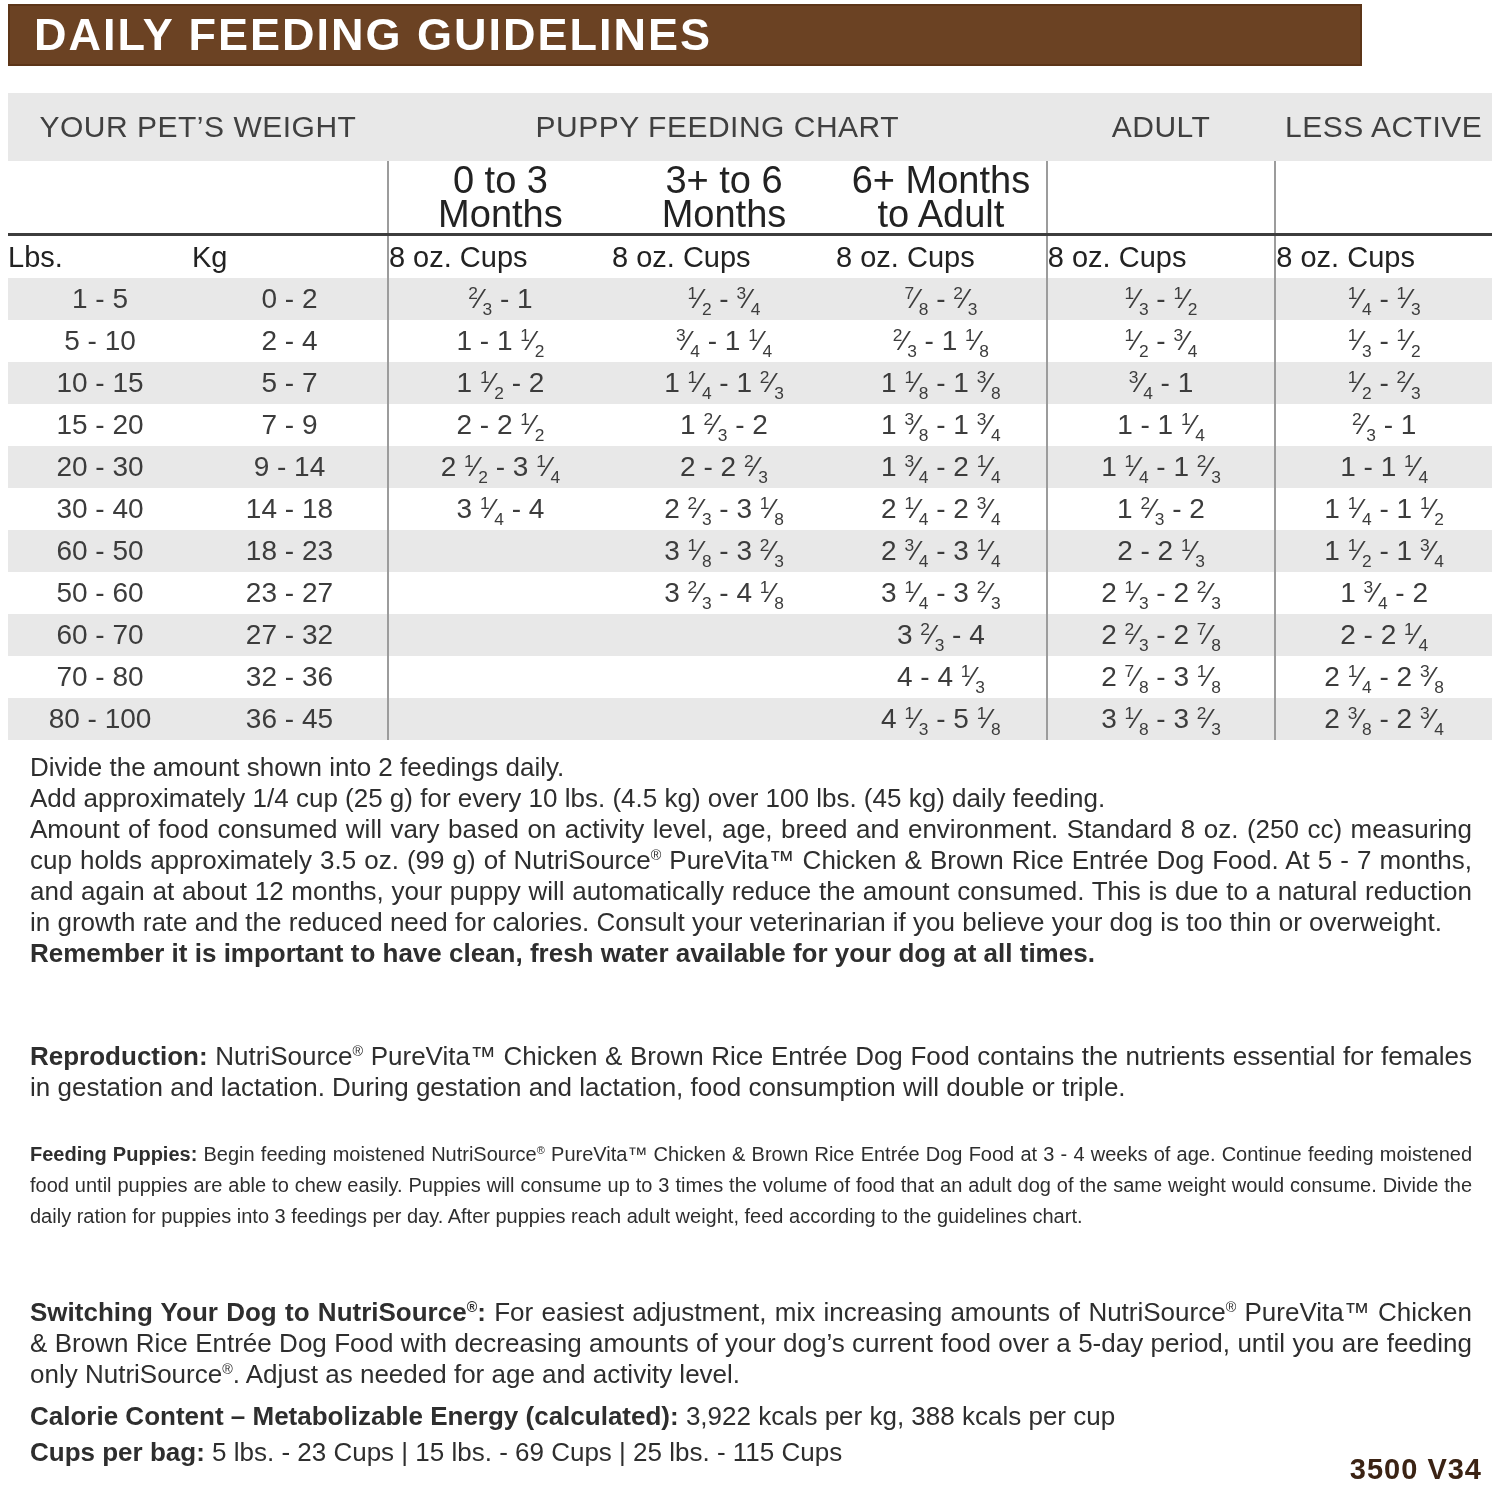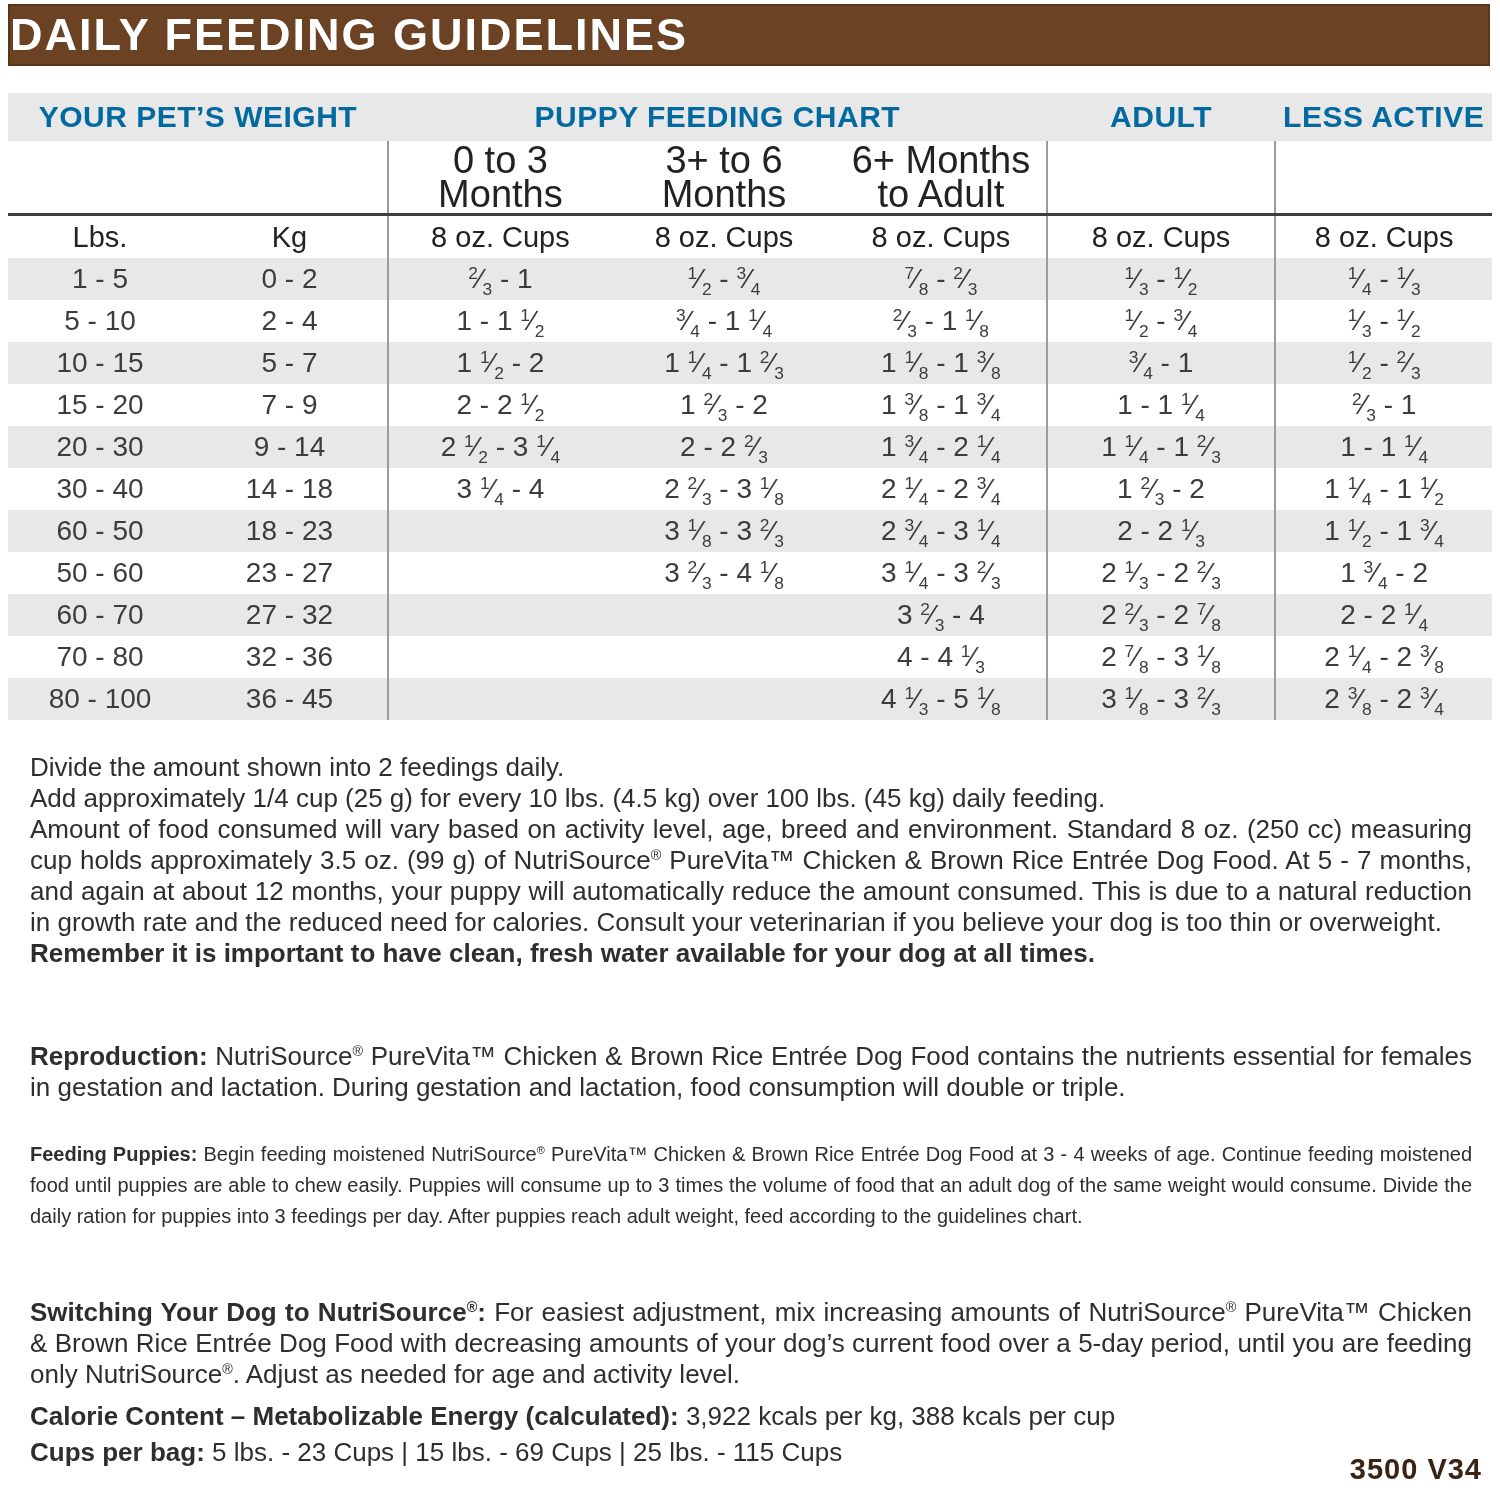--- a/index.html
+++ b/index.html
@@ -2,44 +2,44 @@
 <html><head>
 <meta charset="utf-8">
 <style>
   html,body { margin:0; padding:0; background:#ffffff; }
   .page {
     position:relative; width:1500px; height:1492px; overflow:hidden;
     font-family:"Liberation Sans", sans-serif; color:#2e2e2e; background:#fff;
   }
   
   .title-bar {
-    position:absolute; left:8px; top:4px; width:1482px; height:62px;
+    position:absolute; left:8px; top:4px; width:1354px; height:62px;
     background:#6b4223; border:2px solid #5c3518; box-sizing:border-box;
-    display:flex; align-items:center; 
+    display:flex; align-items:center; padding-left:24px;
   }
   .title-bar .title-text {
     color:#ffffff; font-weight:bold; font-size:45px; letter-spacing:2px;
   }
   
   table.feed {
     position:absolute; left:8px; top:93px; width:1484px;
     border-collapse:collapse; table-layout:fixed;
   }
   table.feed th, table.feed td { padding:0; margin:0; }
   tr.group-row th {
-    background:#e8e8e8; height:48px; font-size:30px; font-weight:bold;
-    color:#0369a1; text-align:center; letter-spacing:0.5px;
+    background:#e8e8e8; height:68px; font-size:30px; font-weight:normal;
+    color:#404040; text-align:center; letter-spacing:0.5px;
   }
   tr.months-row td {
     height:72px; font-size:38px; color:#222; text-align:center;
     white-space:pre-line; line-height:34px; vertical-align:middle;
     border-bottom:3px solid #3d3d3d;
   }
   tr.units-row td {
-    height:42px; font-size:29px; color:#222; text-align:center; vertical-align:middle;
+    height:42px; font-size:29px; color:#222; vertical-align:middle;
   }
   tbody.data td {
     height:42px; font-size:28px; color:#3c3c3c; text-align:center; vertical-align:middle;
   }
   tbody.data tr:nth-child(odd) { background:#e8e8e8; }
   .vline { border-left:2px solid #9c9c9c; }
   
   .fr sup { font-size:62%; vertical-align:0.5em; line-height:0; }
   .fr sub { font-size:62%; vertical-align:-0.4em; line-height:0; }
   sup.reg { font-size:55%; vertical-align:0.6em; line-height:0; }

